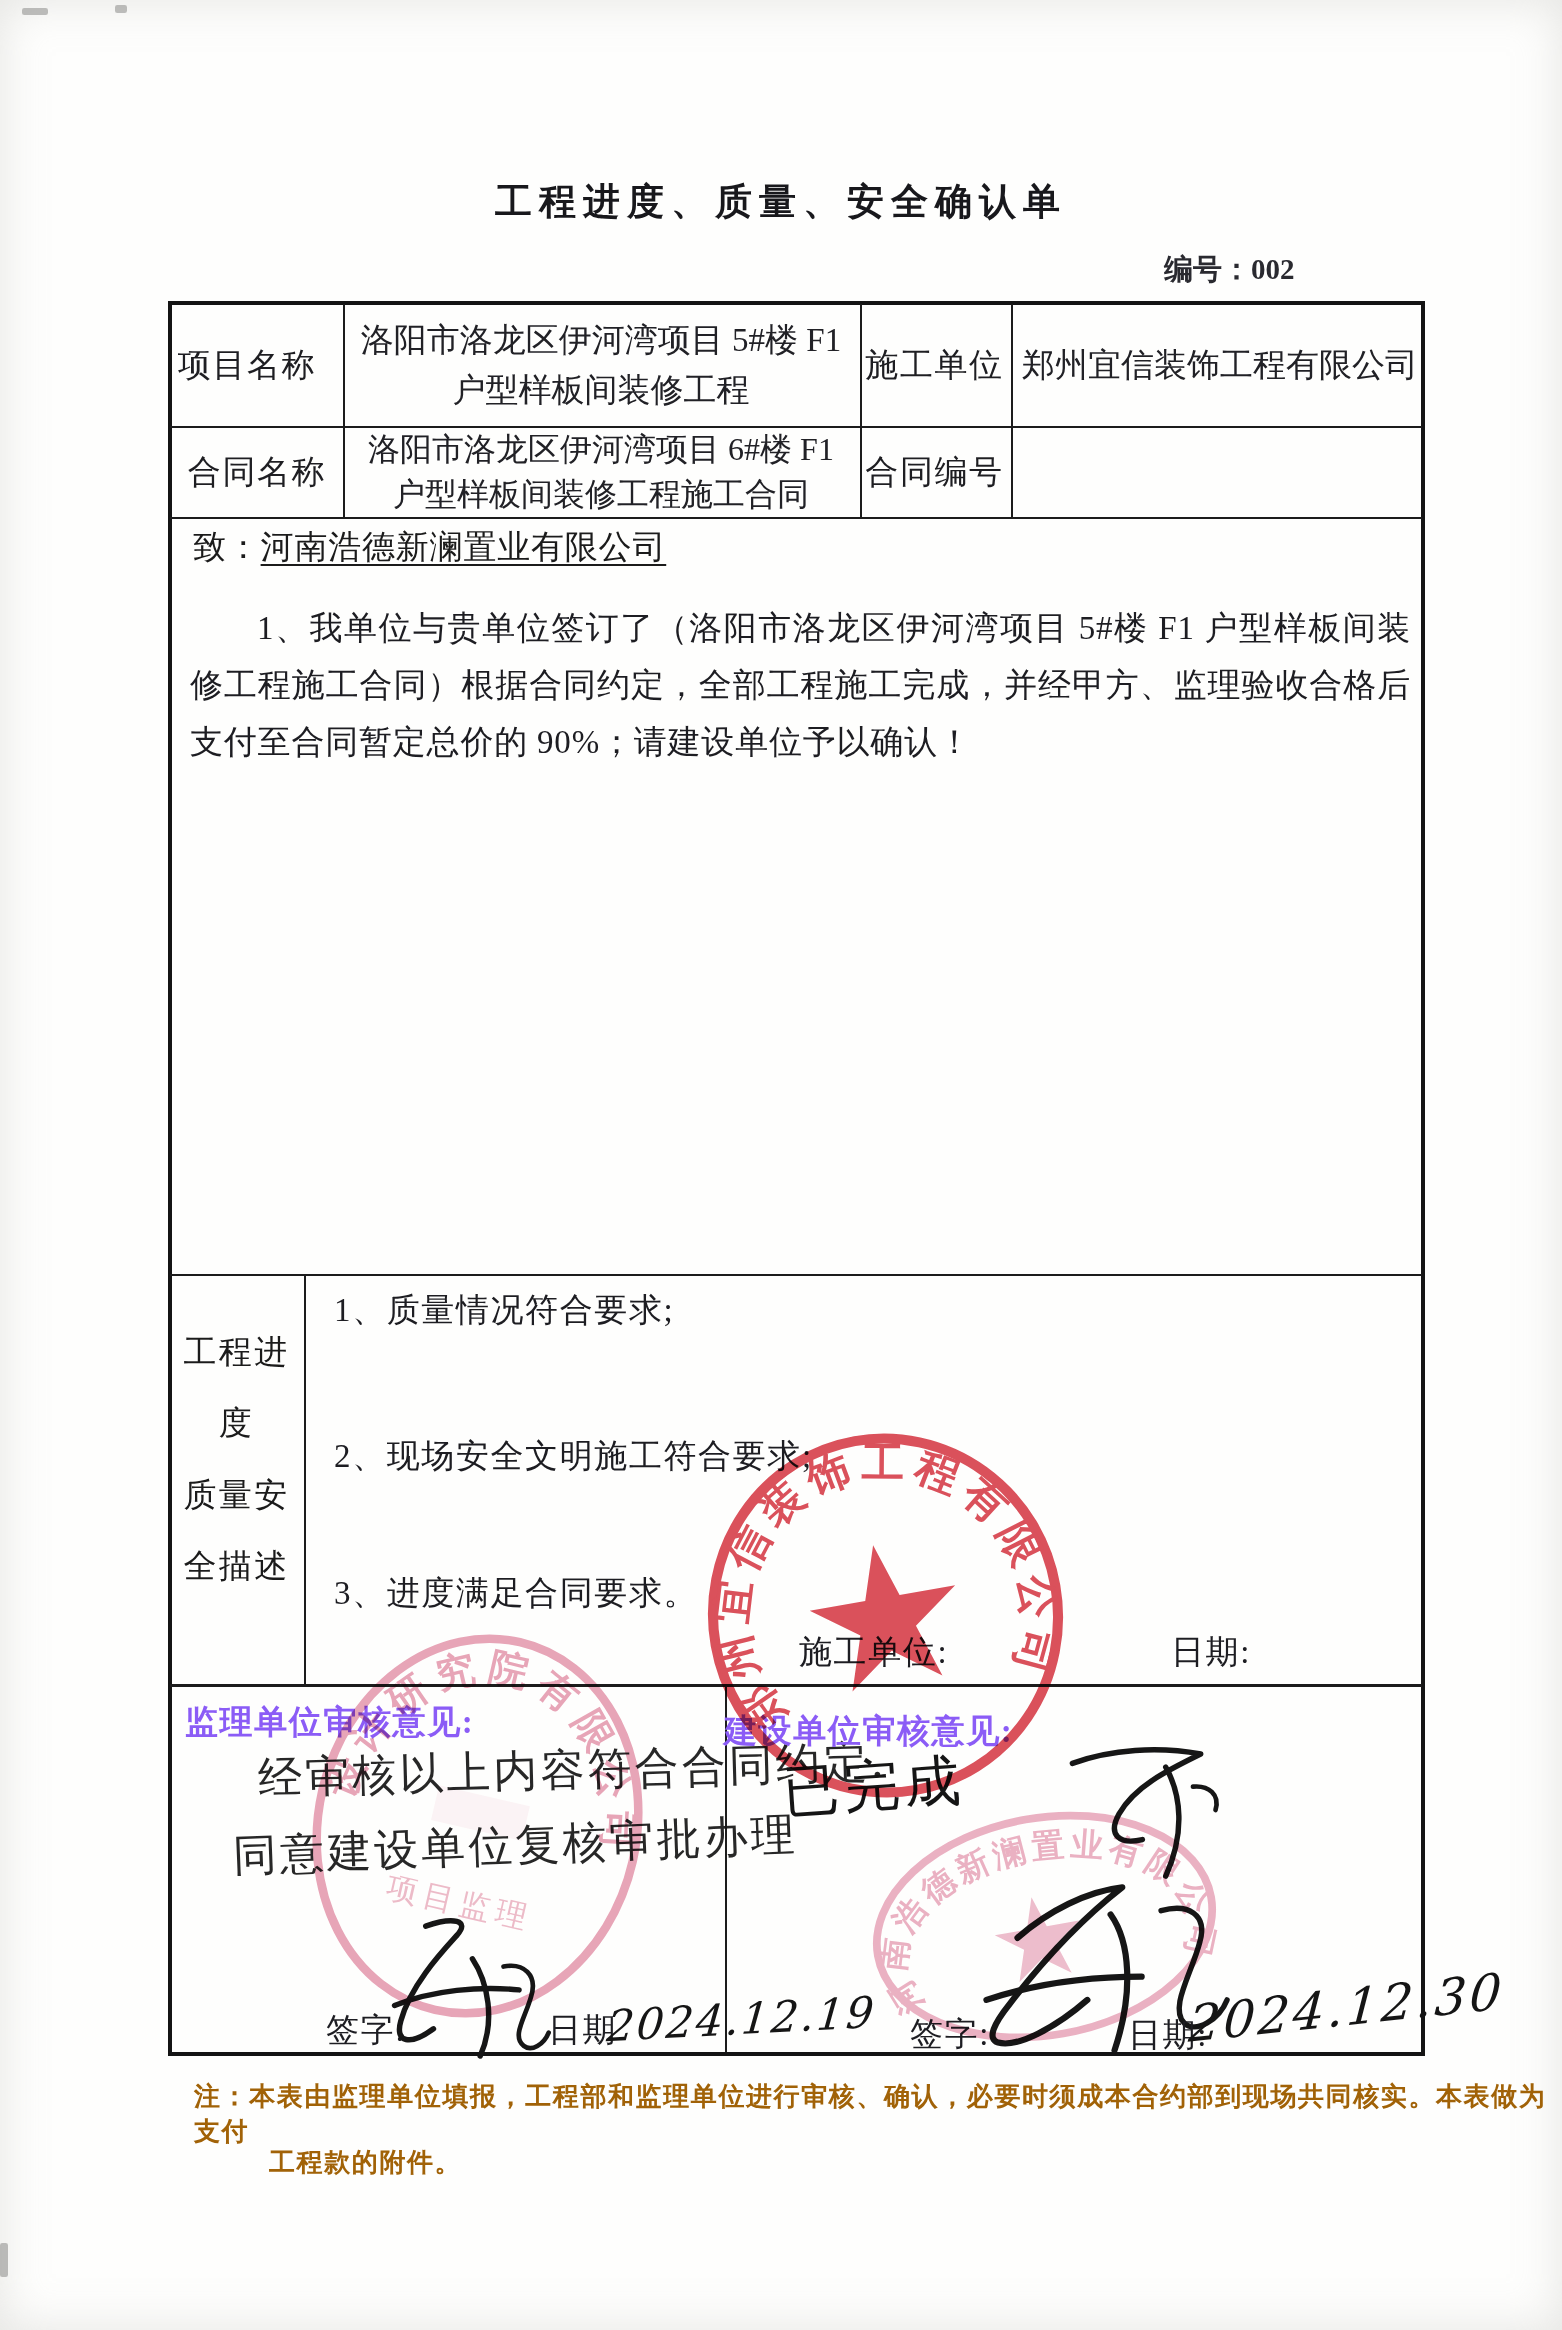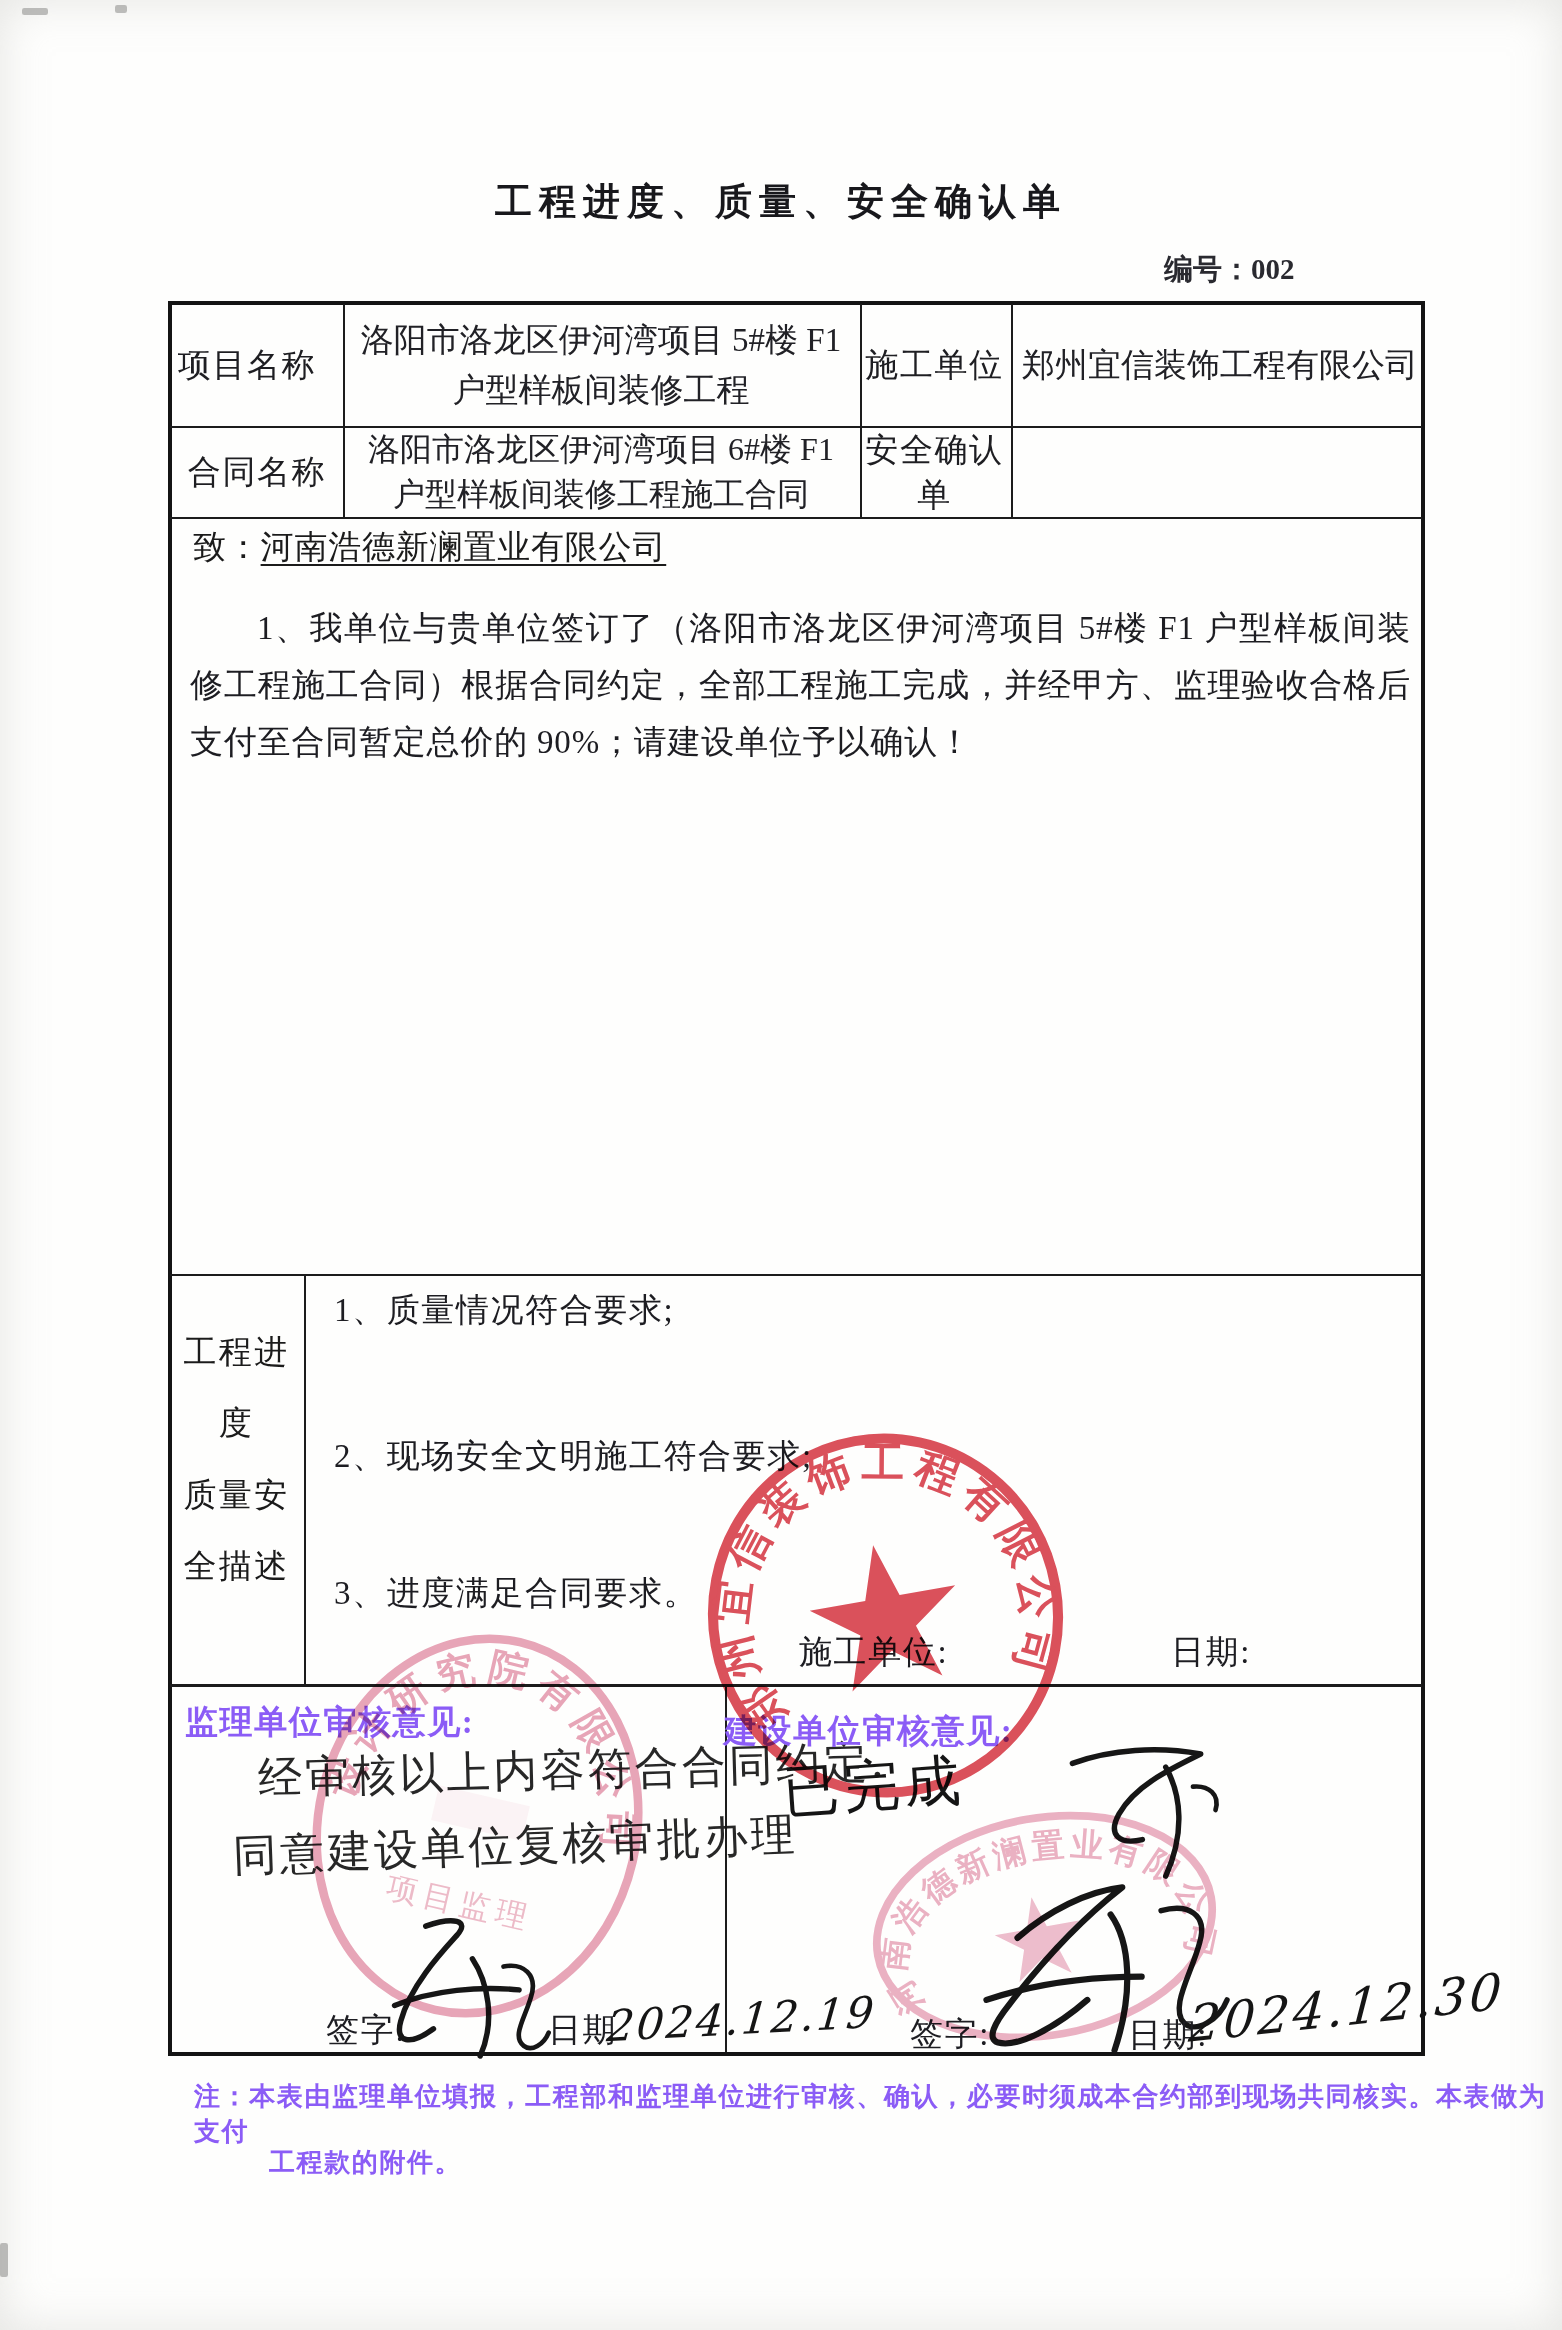--- a/index.html
+++ b/index.html
@@ -32,21 +32,21 @@
   .sign-label{font-size:33px;letter-spacing:1.6px;color:#1d1d22;}
   .section-title{font-size:33px;font-weight:600;letter-spacing:1.6px;color:#8b5cf6;font-family:Liberation Serif, serif;}
   .handwriting{
     font-family:"DejaVu Serif","Liberation Serif",serif;
     color:#151515;white-space:nowrap;
   }
   .hw-line{font-size:44px;transform:rotate(-1.5deg);transform-origin:left center;letter-spacing:3.1px;opacity:.92;}
   .hw-note{font-size:56px;transform:rotate(-4deg);letter-spacing:4.7px;}
   .hw-date{font-size:43px;font-style:italic;transform:rotate(-3deg) skewX(-8deg);letter-spacing:2.3px;}
   .hw-date-big{font-size:50px;font-style:italic;transform:rotate(-6deg) skewX(-10deg);letter-spacing:3.1px;}
-  .footnote{font-size:26px;font-weight:700;letter-spacing:1.6px;color:#8b5cf6;}
+  .footnote{font-size:26px;font-weight:700;letter-spacing:1.6px;color:#a16207;}
   .stamp{mix-blend-mode:multiply;}
   .sig-svg path{fill:none;stroke:#161616;stroke-linecap:round;stroke-linejoin:round;}
   .speck{background:#8a8a88;border-radius:2.3px;opacity:.55;}
 </style>
 </head>
 <body>
 
 <div class="page">
 
   <div class="abs speck" style="left:22px;top:7.8px;width:26.4px;height:7px;"></div>
@@ -67,21 +67,21 @@
   <div class="abs vline" style="left:304px;top:1274px;height:410px;"></div>
   <div class="abs vline" style="left:725px;top:1687px;height:365px;"></div>
 
   <div class="abs cell-label cell-center" style="left:172px;top:304px;width:150px;height:122px;">项目名称</div>
   <div class="abs cell-value cell-center" style="left:354px;top:304px;width:494px;height:122px;">洛阳市洛龙区伊河湾项目 5#楼 F1 户型样板间装修工程</div>
   <div class="abs cell-label cell-center" style="left:858px;top:304px;width:153px;height:122px;">施工单位</div>
   <div class="abs cell-value cell-center" style="left:1019px;top:304px;width:402px;height:122px;">郑州宜信装饰工程有限公司</div>
 
   <div class="abs cell-label cell-center" style="left:172px;top:428px;width:170px;height:89px;">合同名称</div>
   <div class="abs cell-value cell-center" style="left:354px;top:426px;width:494px;height:92px;line-height:45px;font-size:32px;">洛阳市洛龙区伊河湾项目 6#楼 F1 户型样板间装修工程施工合同</div>
-  <div class="abs cell-label cell-center" style="left:858px;top:428px;width:153px;height:89px;">安全确认单</div>
+  <div class="abs cell-label cell-center" style="left:858px;top:428px;width:153px;height:89px;">合同编号</div>
   <div class="abs cell-value cell-center" style="left:1019px;top:428px;width:402px;height:89px;"></div>
 
   <div class="abs to-line" style="left:193px;top:525px;">
     <span>致：</span><span class="to-company">河南浩德新澜置业有限公司</span>
   </div>
   <div class="abs body-para" style="left:190px;top:600px;width:1221px;">1、我单位与贵单位签订了（洛阳市洛龙区伊河湾项目 5#楼 F1 户型样板间装修工程施工合同）根据合同约定，全部工程施工完成，并经甲方、监理验收合格后支付至合同暂定总价的 90%；请建设单位予以确认！</div>
 
   <div class="abs row-label-line" style="left:168px;top:1330px;">工程进</div>
   <div class="abs row-label-line" style="left:168px;top:1401px;">度</div>
   <div class="abs row-label-line" style="left:168px;top:1473px;">质量安</div>

